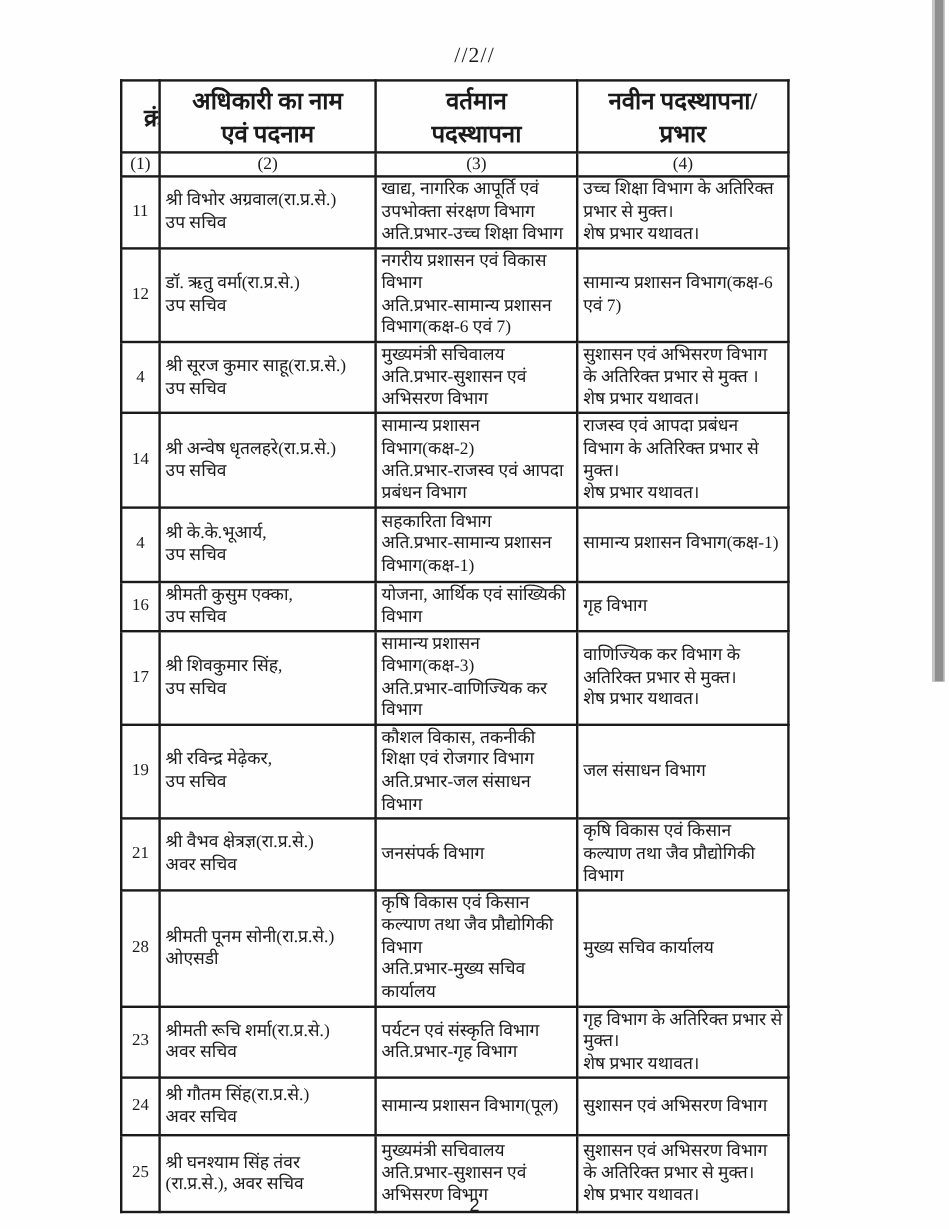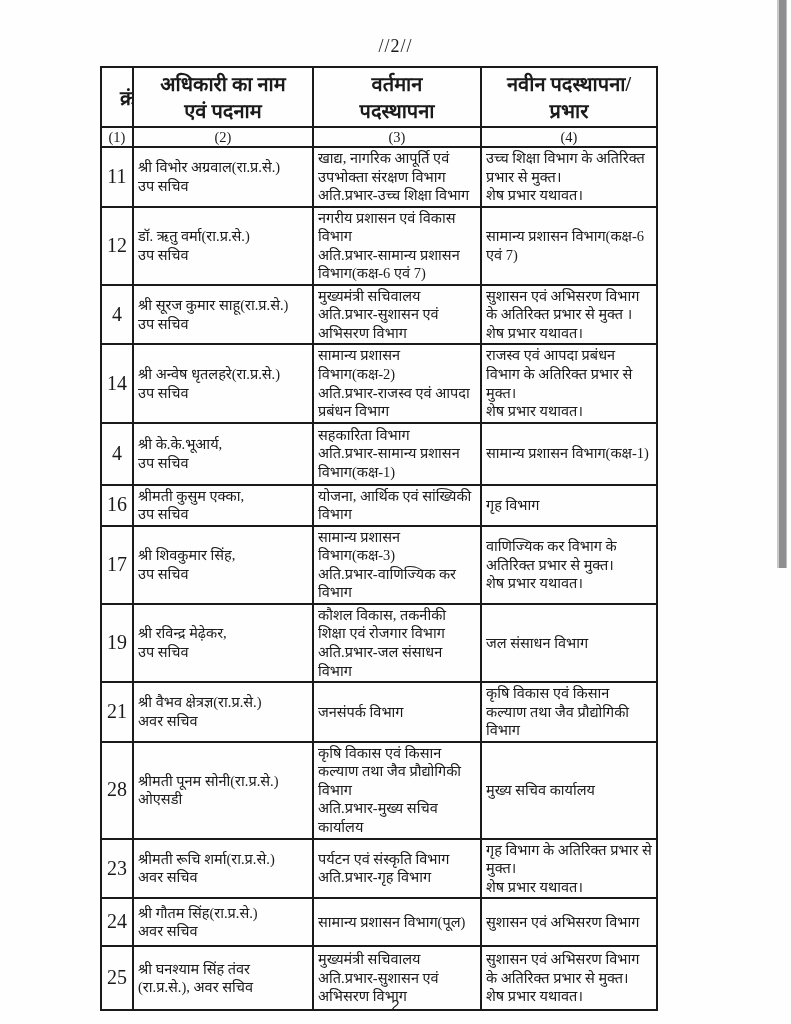--- a/index.html
+++ b/index.html
@@ -23,21 +23,21 @@
     text-align:center; vertical-align:middle; height:24px;
   }
   tr.head-numbers th {
     font-weight:400; font-size:14.5px; padding:0 2px;
     text-align:center; vertical-align:middle; height:18px;
   }
   td {
     font-size:14.5px; line-height:1.28; padding:1px 4px;
     vertical-align:middle; white-space:pre-line; text-align:left;
   }
-  td.c-sno { text-align:center; font-size:20px; white-space:normal; }
+  td.c-sno { text-align:center; font-size:14px; white-space:normal; }
   .page-footer {
     position:absolute; top:996px; left:0; width:100%;
     text-align:center; font-size:15px;
     font-family:"Liberation Sans",sans-serif;
   }
   .scan-edge {
     position:absolute; left:777px; top:0; width:7px; height:568px;
     background:#8f8f8f; border-left:2px solid #c9c9c9;
     border-right:1px solid #bdbdbd;
   }

